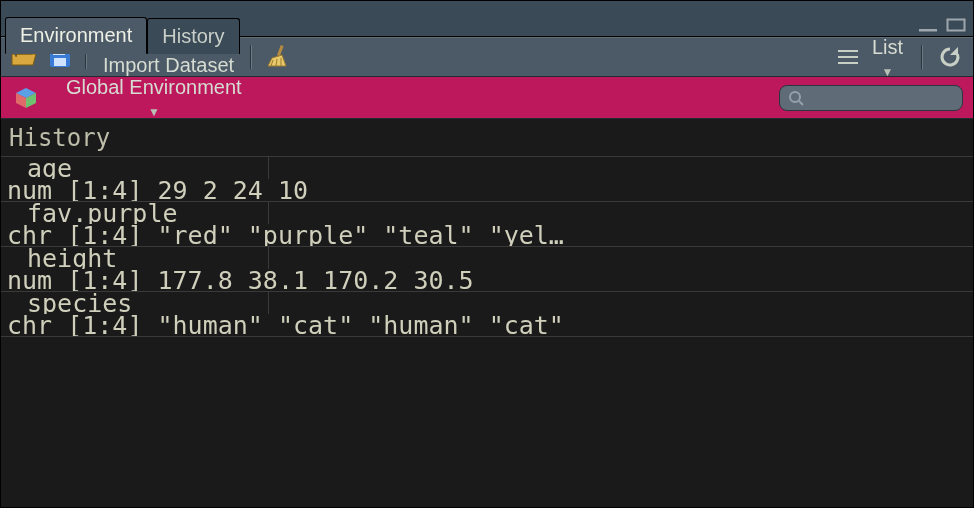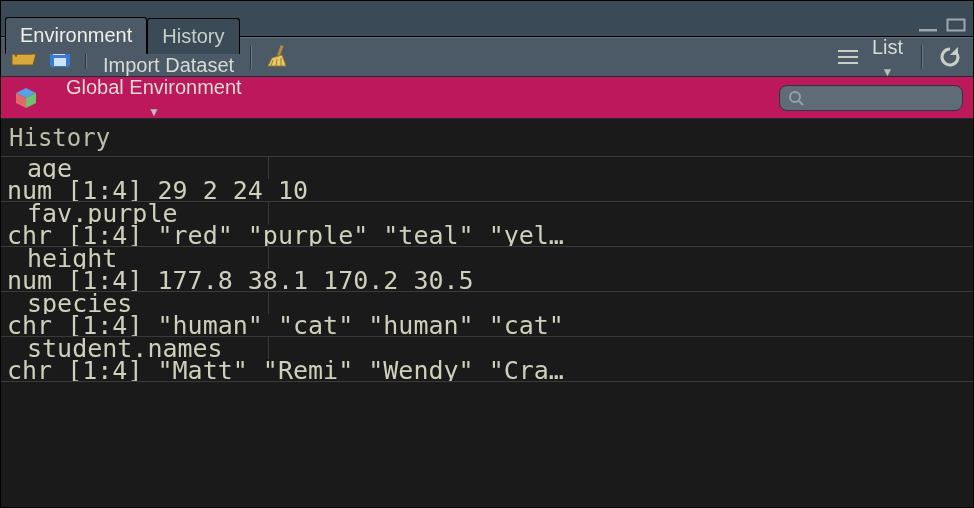--- a/index.html
+++ b/index.html
@@ -310,19 +310,15 @@
       <div class="cell-val">chr [1:4] "red" "purple" "teal" "yel…</div>
     </div>
     <div class="row">
       <div class="cell-name">height</div>
       <div class="cell-val">num [1:4] 177.8 38.1 170.2 30.5</div>
     </div>
     <div class="row">
       <div class="cell-name">species</div>
       <div class="cell-val">chr [1:4] "human" "cat" "human" "cat"</div>
     </div>
-    <div class="row">
-      <div class="cell-name">student.names</div>
-      <div class="cell-val">chr [1:4] "Matt" "Remi" "Wendy" "Cra…</div>
-    </div>
   </div>
 
 </div>
 
 </body></html>

